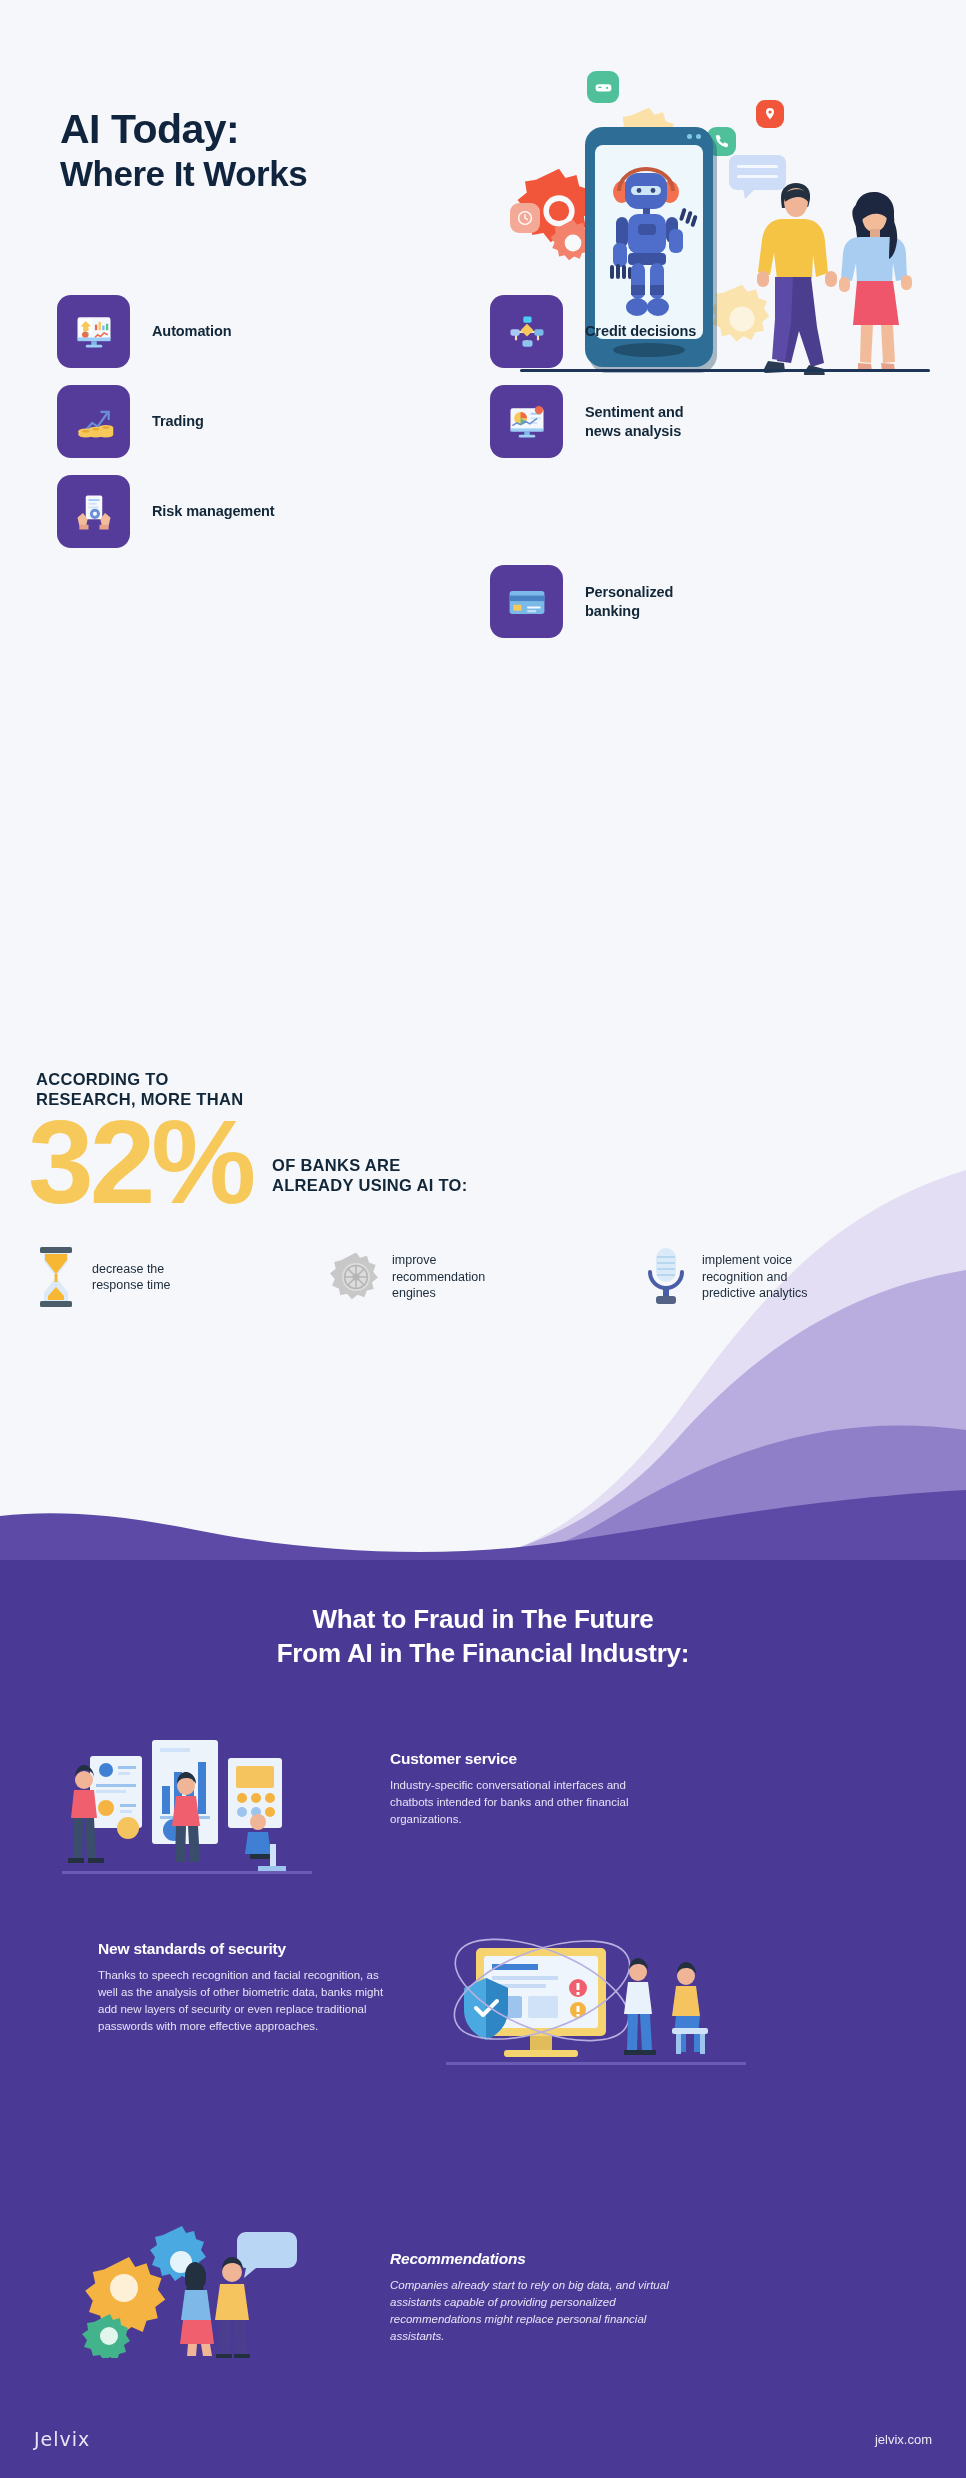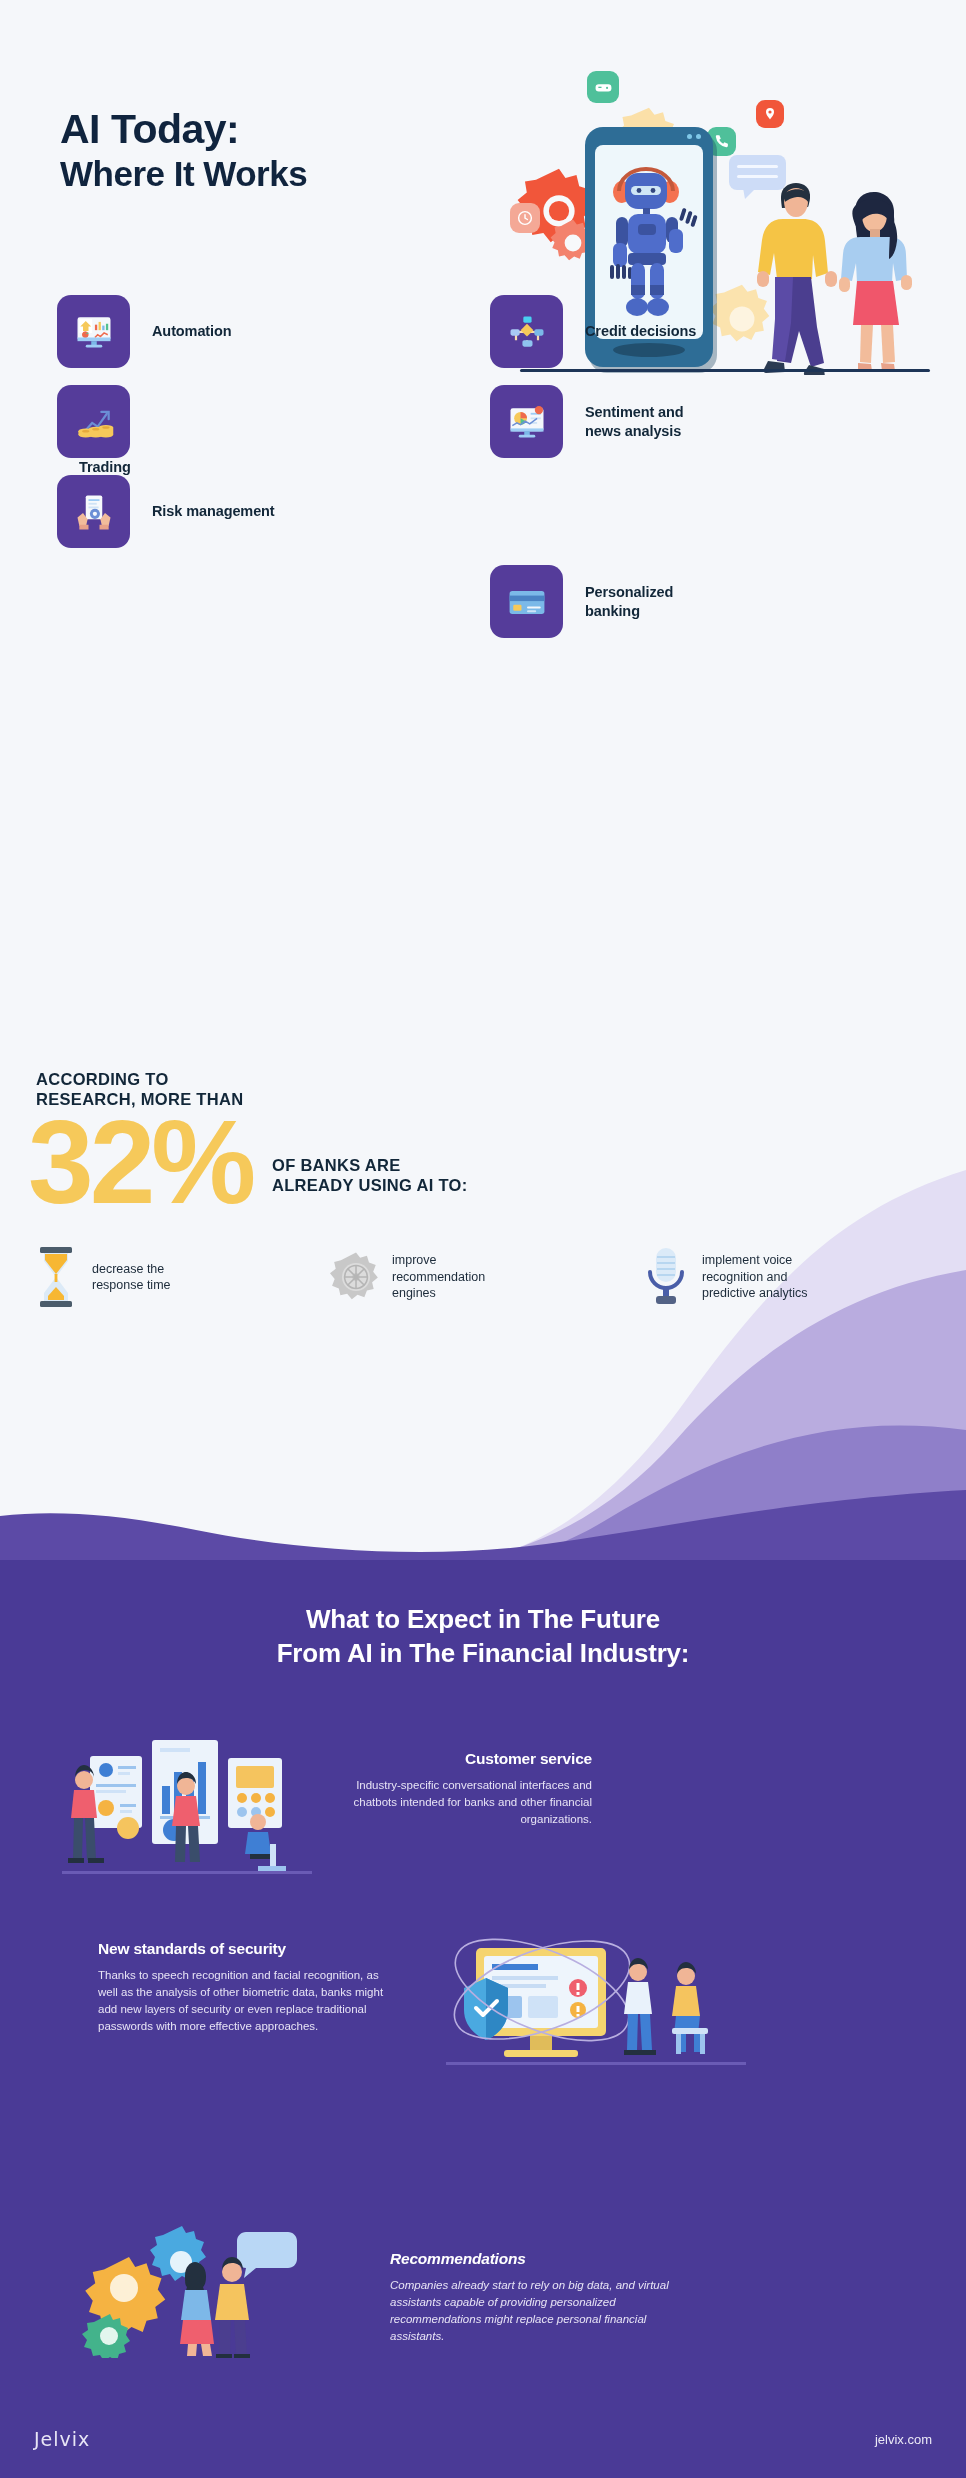--- a/index.html
+++ b/index.html
@@ -275,21 +275,21 @@
           <rect x="37" y="15" width="2.5" height="7" fill="#53c08f"></rect>
           <path d="M25 30l3-3 3 2 4-4 4 2" stroke="#ee6a4d" stroke-width="1.6" fill="none"></path>
           <rect x="6" y="30" width="36" height="4" fill="#9ecdf5"></rect>
           <rect x="21" y="34" width="6" height="5" fill="#7bb9e8"></rect>
           <rect x="15" y="38" width="18" height="3" rx="1.5" fill="#9ecdf5"></rect>
         </svg>
       </div>
       <div class="sq-label">Automation</div>
     </div>
 
-    <div class="row" style="left:57px;top:-55px;flex-direction:column;">
+    <div class="row" style="left:57px;top:-55px;">
       <div class="sq">
         <svg width="44" height="44" viewBox="0 0 48 48">
           <path d="M14 34l8-9 6 4 10-14" stroke="#6b8fd6" stroke-width="2.4" fill="none" stroke-linecap="round"></path>
           <path d="M32 13h8v8" stroke="#6b8fd6" stroke-width="2.4" fill="none" stroke-linecap="round"></path>
           <g fill="#f6c95a">
             <ellipse cx="15" cy="38" rx="8" ry="2.8"></ellipse>
               <rect x="7" y="34" width="16" height="4"></rect>
             <ellipse cx="15" cy="34" rx="8" ry="2.8"></ellipse>
             <ellipse cx="26" cy="38" rx="8" ry="2.8"></ellipse>
               <rect x="18" y="32" width="16" height="6"></rect>
@@ -446,21 +446,21 @@
         <div class="txt" style="white-space:pre-line">implement voice
 recognition and
 predictive analytics</div>
       </div>
     </div>
   </section>
 
   <section class="purple">
 
     <div class="purple-title">
-      <span>What to Expect in The Future</span><br>
+      <span>What to Fraud in The Future</span><br>
       <span>From AI in The Financial Industry:</span>
     </div>
 
     <div class="fblock" style="left:62px;top:168px;width:840px;">
       <div class="fart" style="width:250px;">
         <svg width="250" height="150" viewBox="0 0 250 150">
           <rect x="28" y="28" width="52" height="72" rx="3" fill="#ecf3fb"></rect>
           <rect x="90" y="12" width="66" height="104" rx="3" fill="#ecf3fb"></rect>
           <rect x="166" y="30" width="54" height="70" rx="3" fill="#ecf3fb"></rect>
           <circle cx="44" cy="42" r="7" fill="#3f7fd4"></circle>
@@ -504,21 +504,21 @@
           <g>
             <circle cx="196" cy="94" r="8" fill="#f0b596"></circle>
             <path d="M186 104h20l3 22h-26z" fill="#3f7fd4"></path>
             <path d="M188 126h24v5h-24z" fill="#23303f"></path>
             <rect x="208" y="116" width="6" height="26" fill="#cfe2f7"></rect>
             <rect x="196" y="138" width="28" height="5" fill="#9cc4ee"></rect>
           </g>
           <rect x="0" y="143" width="250" height="3" fill="#6a5bb5"></rect>
         </svg>
       </div>
-      <div class="ftext" style="width:280px;padding-top:22px;text-align:right;">
+      <div class="ftext" style="width:280px;margin-left:78px;padding-top:22px;">
         <h3>Customer service</h3>
         <p>Industry-specific conversational interfaces and chatbots intended for banks and other financial organizations.</p>
       </div>
     </div>
 
     <div class="fblock" style="left:62px;top:370px;width:860px;">
       <div class="ftext" style="width:290px;padding-top:10px;margin-left:36px;">
         <h3>New standards of security</h3>
         <p>Thanks to speech recognition and facial recognition, as well as the analysis of other biometric data, banks might add new layers of security or even replace traditional passwords with more effective approaches.</p>
       </div>

